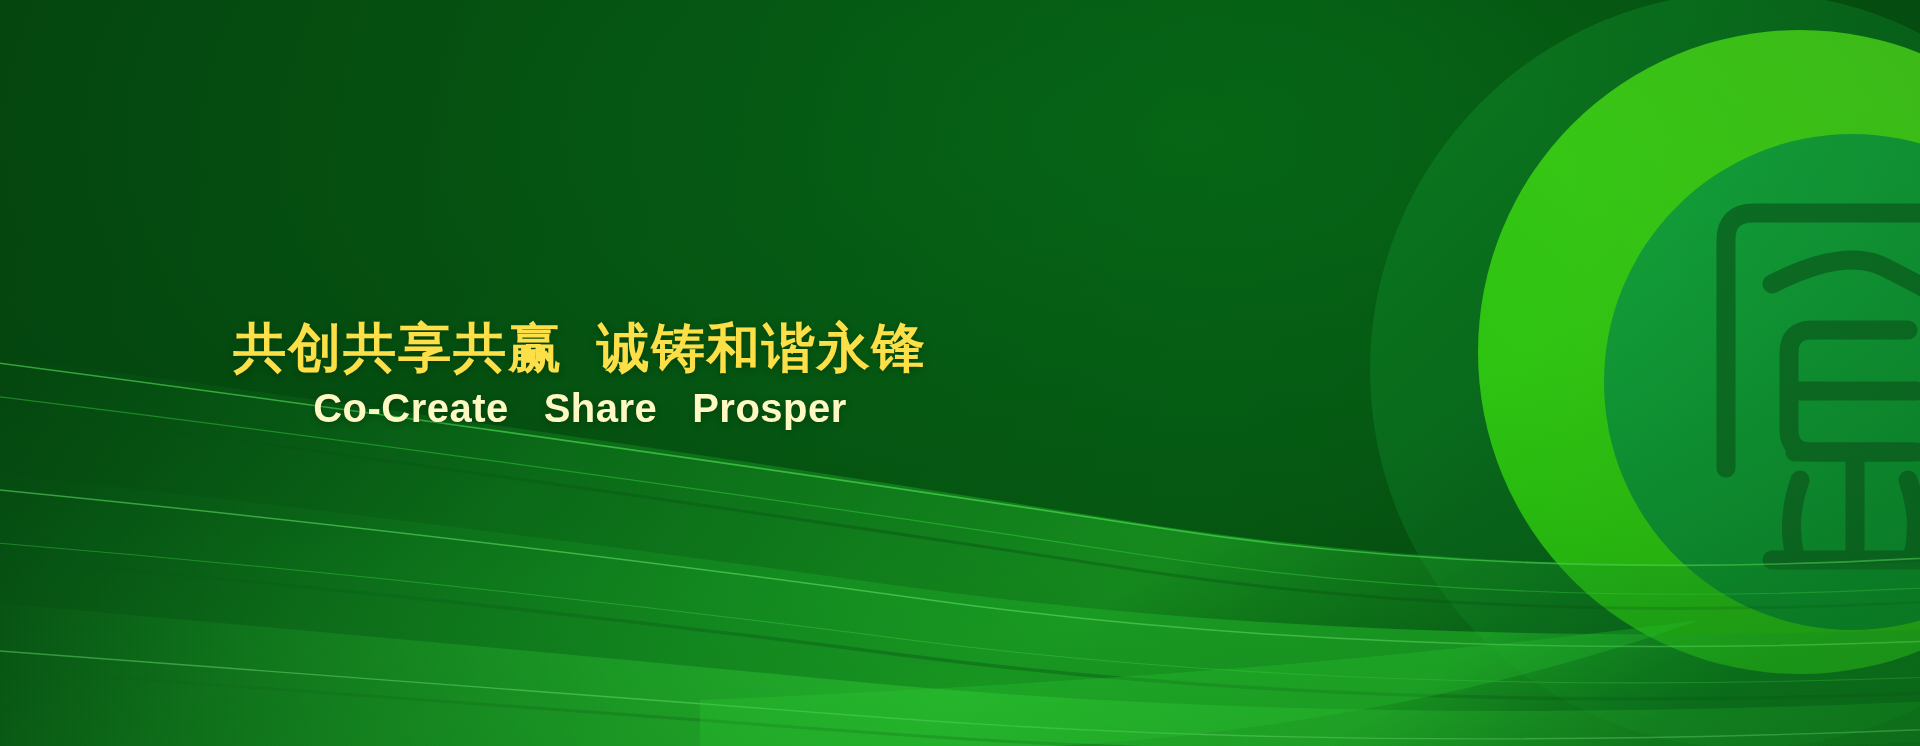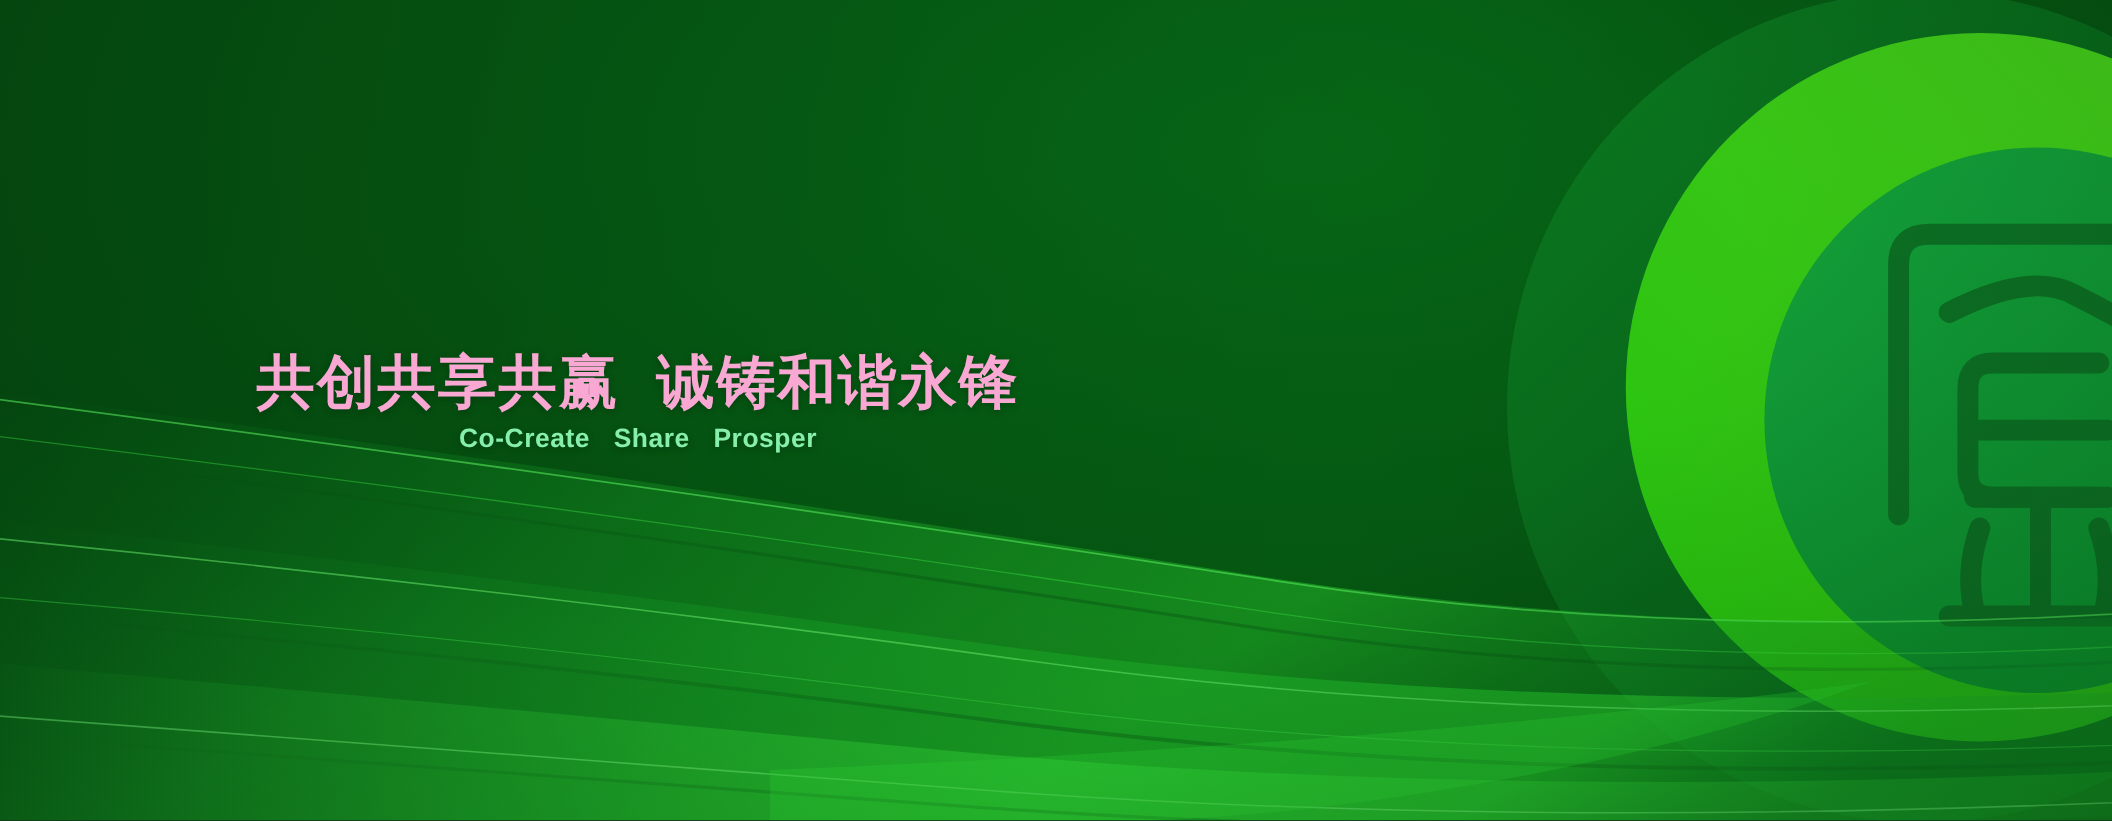--- a/index.html
+++ b/index.html
@@ -53,32 +53,32 @@
   .text-block {
     position: absolute;
     left: 0;
     top: 318px;
     width: 1160px;
     text-align: center;
     z-index: 40;
   }
   .headline {
     margin: 0;
-    color: #f9a8d4;
+    color: #fde047;
     font-size: 53px;
     font-weight: 700;
     letter-spacing: 2px;
     line-height: 1.12;
     text-shadow: 0 2px 7px rgba(0,40,8,.45);
     white-space: pre;
   }
   .subline {
     margin: 9px 0 0 0;
-    color: #86efac;
-    font-size: 24px;
+    color: #fef9c3;
+    font-size: 40px;
     font-weight: 700;
     letter-spacing: .5px;
     line-height: 1.1;
     text-shadow: 0 2px 6px rgba(0,40,8,.40);
     white-space: pre;
   }
 </style>
 </head>
 <body>
 

